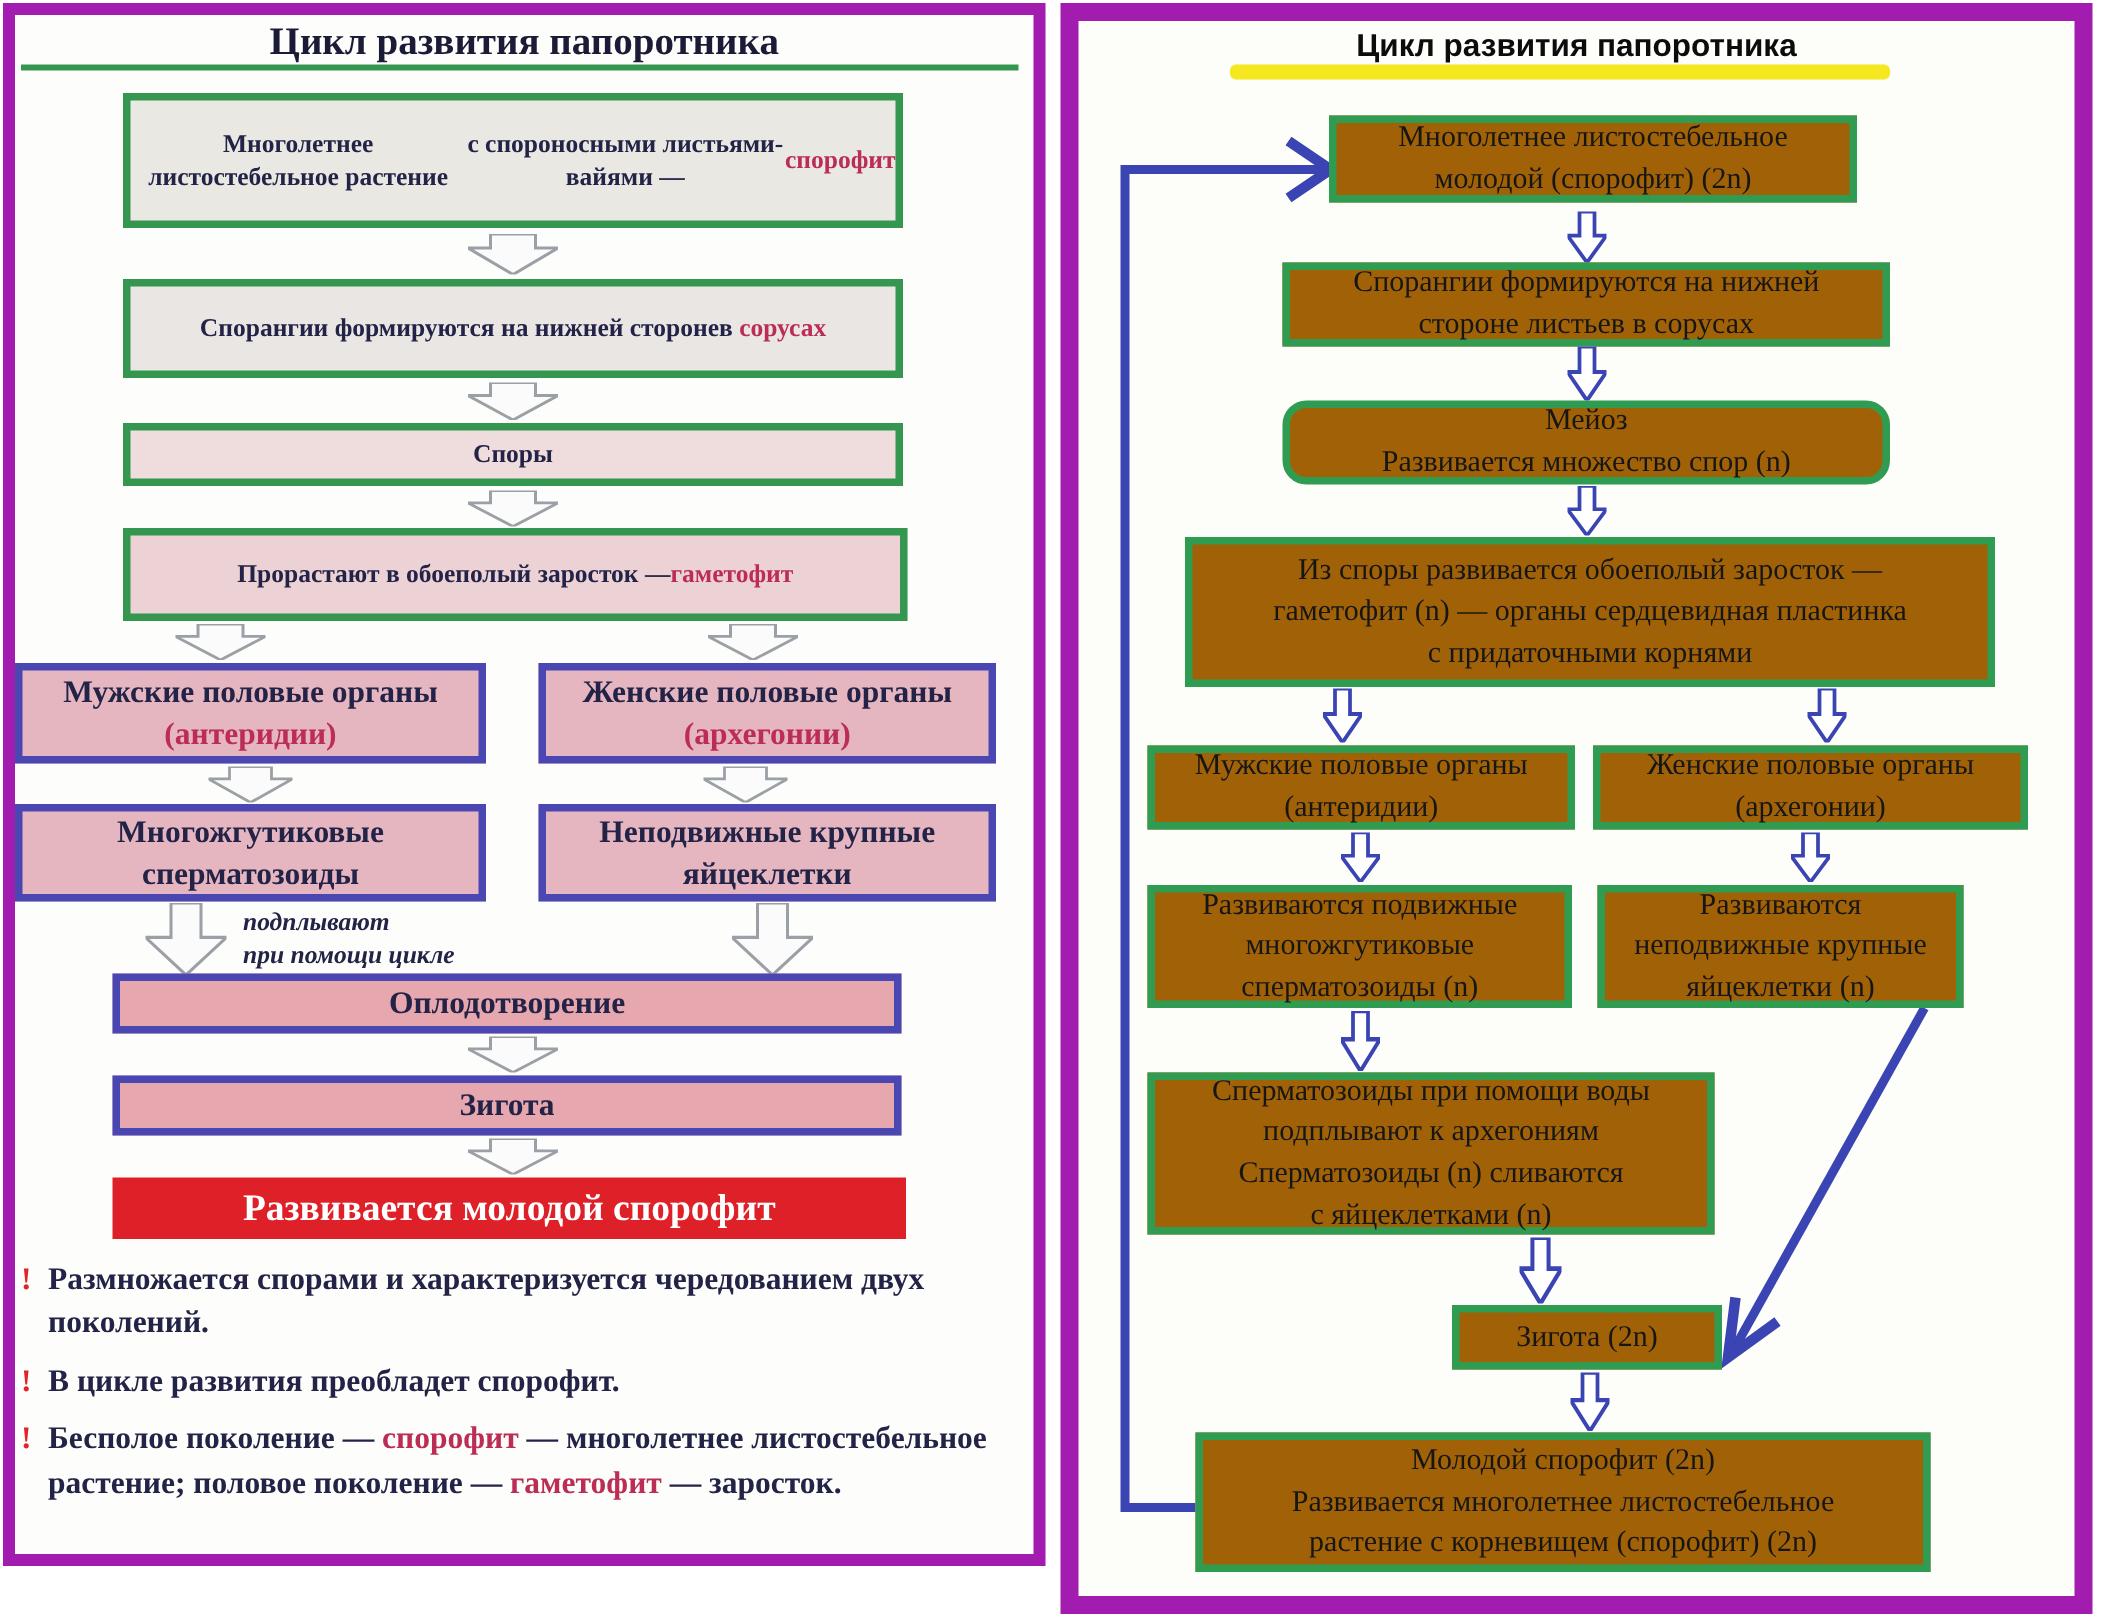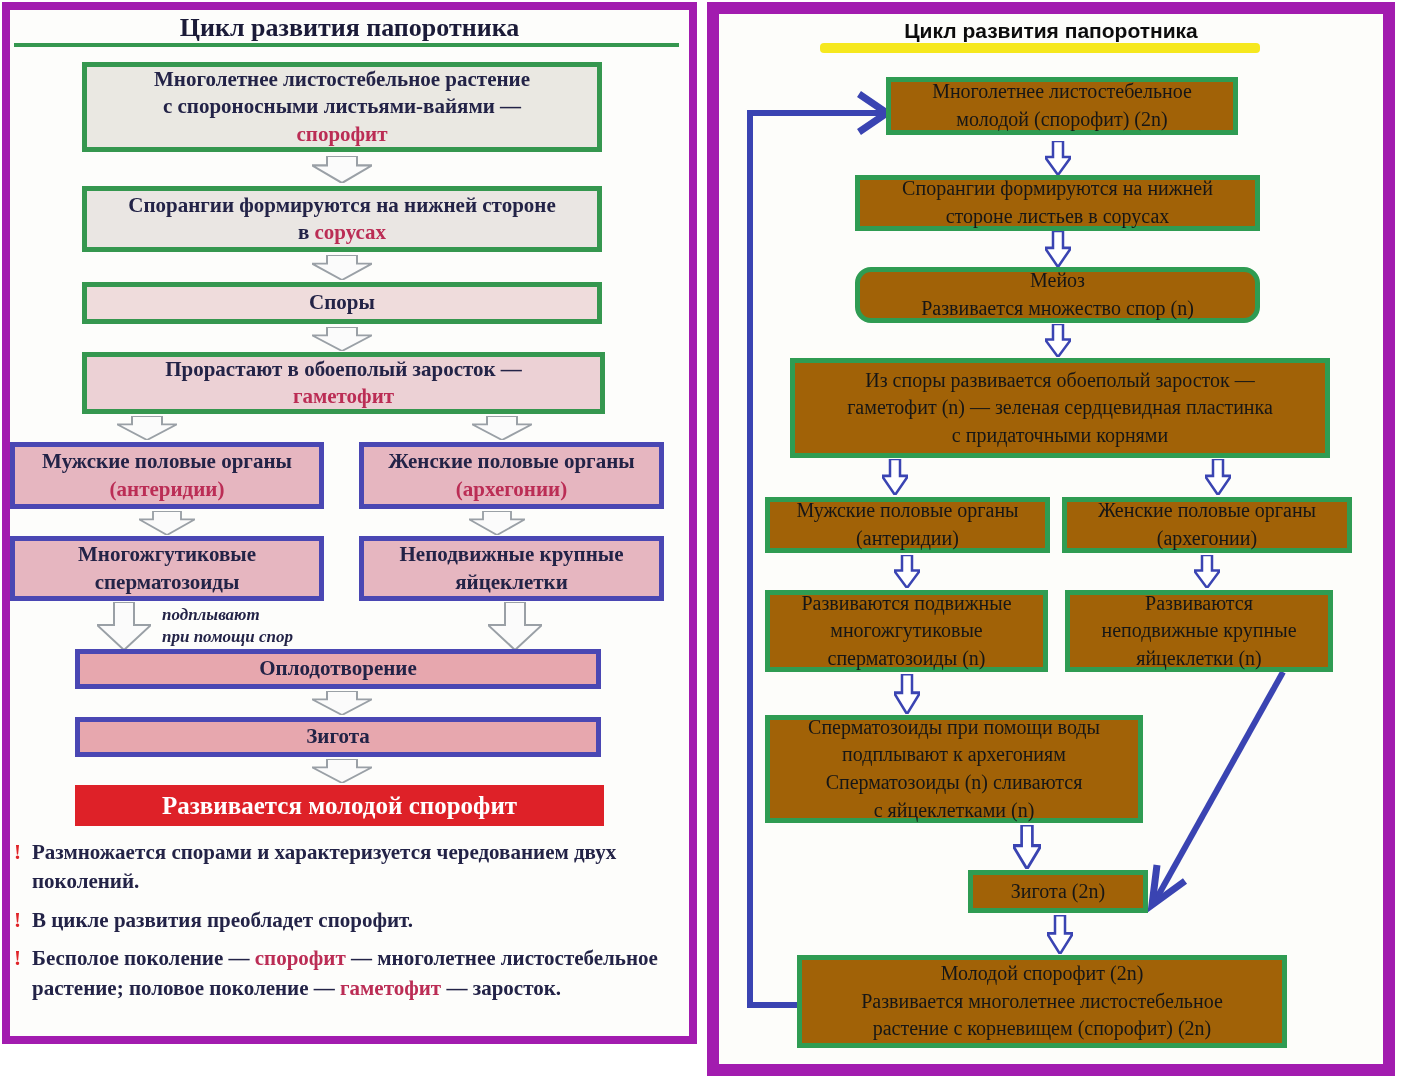--- a/index.html
+++ b/index.html
@@ -1,21 +1,21 @@
 <!DOCTYPE html>
 <html><head>
 <meta charset="utf-8">
 <style>
   html,body{margin:0;padding:0;background:#ffffff;width:1401px;height:1080px;overflow:hidden;}
   body{font-family:"Liberation Serif",serif;}
   .panel{position:absolute;background:#fdfdfb;border:8px solid #a21caf;box-sizing:border-box;}
   .abs{position:absolute;}
   
-  .gbox{border:5px solid #35974f;box-sizing:border-box;display:flex;flex-direction:column;justify-content:center;
-        align-items:center;text-align:center;font-weight:bold;font-size:21px;line-height:1.3;color:#232347;}
+  .gbox{border:5px solid #35974f;box-sizing:border-box;display:flex;flex-direction:row;justify-content:center;
+        align-items:center;text-align:center;font-weight:bold;font-size:17px;line-height:1.3;color:#232347;}
   .bbox{border:5px solid #4a47b3;box-sizing:border-box;display:flex;flex-direction:column;justify-content:center;
         align-items:center;text-align:center;font-weight:bold;font-size:21px;line-height:1.3;color:#232347;}
   .crimson{color:#bb2d55;}
   .ltitle{font-size:26px;font-weight:bold;color:#1b1b38;text-align:center;width:100%;}
   .redbar{background:#de2128;color:#ffffff;display:flex;justify-content:center;align-items:center;
           font-weight:bold;font-size:25px;}
   .swim{font-style:italic;font-weight:bold;font-size:17px;color:#232347;line-height:1.3;}
   .note{display:flex;align-items:flex-start;margin-bottom:9px;font-weight:bold;font-size:21px;line-height:1.4;color:#232347;}
   .note .mark{color:#e02428;width:18px;flex:0 0 18px;}
   
@@ -95,21 +95,21 @@
   <div class="abs bbox" style="left:349px;top:526px;width:305px;height:65px;background:#e6b6c0;">
     <div>Неподвижные крупные</div>
     <div>яйцеклетки</div>
   </div>
 
   <svg class="abs" style="left:87px;top:592px;" width="54" height="48" viewBox="0 0 54 46" preserveAspectRatio="none">
     <polygon points="17,0 37,0 37,22 54,22 27,46 0,22 17,22" fill="#fbfbfb" stroke="#9aa0a6" stroke-width="2"></polygon>
   </svg>
   <div class="abs swim" style="left:152px;top:594px;width:180px;">
     <div>подплывают</div>
-    <div>при помощи спор</div>
+    <div>при помощи цикле</div>
   </div>
   <svg class="abs" style="left:478px;top:592px;" width="54" height="48" viewBox="0 0 54 46" preserveAspectRatio="none">
     <polygon points="17,0 37,0 37,22 54,22 27,46 0,22 17,22" fill="#fbfbfb" stroke="#9aa0a6" stroke-width="2"></polygon>
   </svg>
 
   <div class="abs bbox" style="left:65px;top:639px;width:526px;height:40px;background:#e7a7ae;">
     <div>Оплодотворение</div>
   </div>
 
   <svg class="abs" style="left:302px;top:681px;" width="60" height="24" viewBox="0 0 60 26" preserveAspectRatio="none">
@@ -181,21 +181,21 @@
     <div>Мейоз</div>
     <div>Развивается множество спор (n)</div>
   </div>
 
   <svg class="abs" style="left:326px;top:310px;" width="26" height="33" viewBox="0 0 26 34" preserveAspectRatio="none">
     <polygon points="8,0 18,0 18,16 26,16 13,34 0,16 8,16" fill="#ffffff" stroke="#3a44b2" stroke-width="2.5"></polygon>
   </svg>
 
   <div class="abs rgbox" style="left:71px;top:344px;width:540px;height:100px;">
     <div>Из споры развивается обоеполый заросток —</div>
-    <div>гаметофит (n) — зеленая сердцевидная пластинка</div>
+    <div>гаметофит (n) — органы сердцевидная пластинка</div>
     <div>с придаточными корнями</div>
   </div>
 
   <svg class="abs" style="left:163px;top:445px;" width="26" height="36" viewBox="0 0 26 34" preserveAspectRatio="none">
     <polygon points="8,0 18,0 18,16 26,16 13,34 0,16 8,16" fill="#ffffff" stroke="#3a44b2" stroke-width="2.5"></polygon>
   </svg>
   <svg class="abs" style="left:486px;top:445px;" width="26" height="36" viewBox="0 0 26 34" preserveAspectRatio="none">
     <polygon points="8,0 18,0 18,16 26,16 13,34 0,16 8,16" fill="#ffffff" stroke="#3a44b2" stroke-width="2.5"></polygon>
   </svg>
 
@@ -213,21 +213,21 @@
   </svg>
   <svg class="abs" style="left:475px;top:541px;" width="26" height="33" viewBox="0 0 26 34" preserveAspectRatio="none">
     <polygon points="8,0 18,0 18,16 26,16 13,34 0,16 8,16" fill="#ffffff" stroke="#3a44b2" stroke-width="2.5"></polygon>
   </svg>
 
   <div class="abs rgbox" style="left:46px;top:576px;width:283px;height:82px;">
     <div>Развиваются подвижные</div>
     <div>многожгутиковые</div>
     <div>сперматозоиды (n)</div>
   </div>
-  <div class="abs rgbox" style="left:346px;top:576px;width:268px;height:82px;">
+  <div class="abs rgbox" style="left:346px;top:576px;width:244px;height:82px;">
     <div>Развиваются</div>
     <div>неподвижные крупные</div>
     <div>яйцеклетки (n)</div>
   </div>
 
   <svg class="abs" style="left:175px;top:660px;" width="26" height="40" viewBox="0 0 26 34" preserveAspectRatio="none">
     <polygon points="8,0 18,0 18,16 26,16 13,34 0,16 8,16" fill="#ffffff" stroke="#3a44b2" stroke-width="2.5"></polygon>
   </svg>
 
   <div class="abs rgbox" style="left:46px;top:701px;width:378px;height:108px;">

